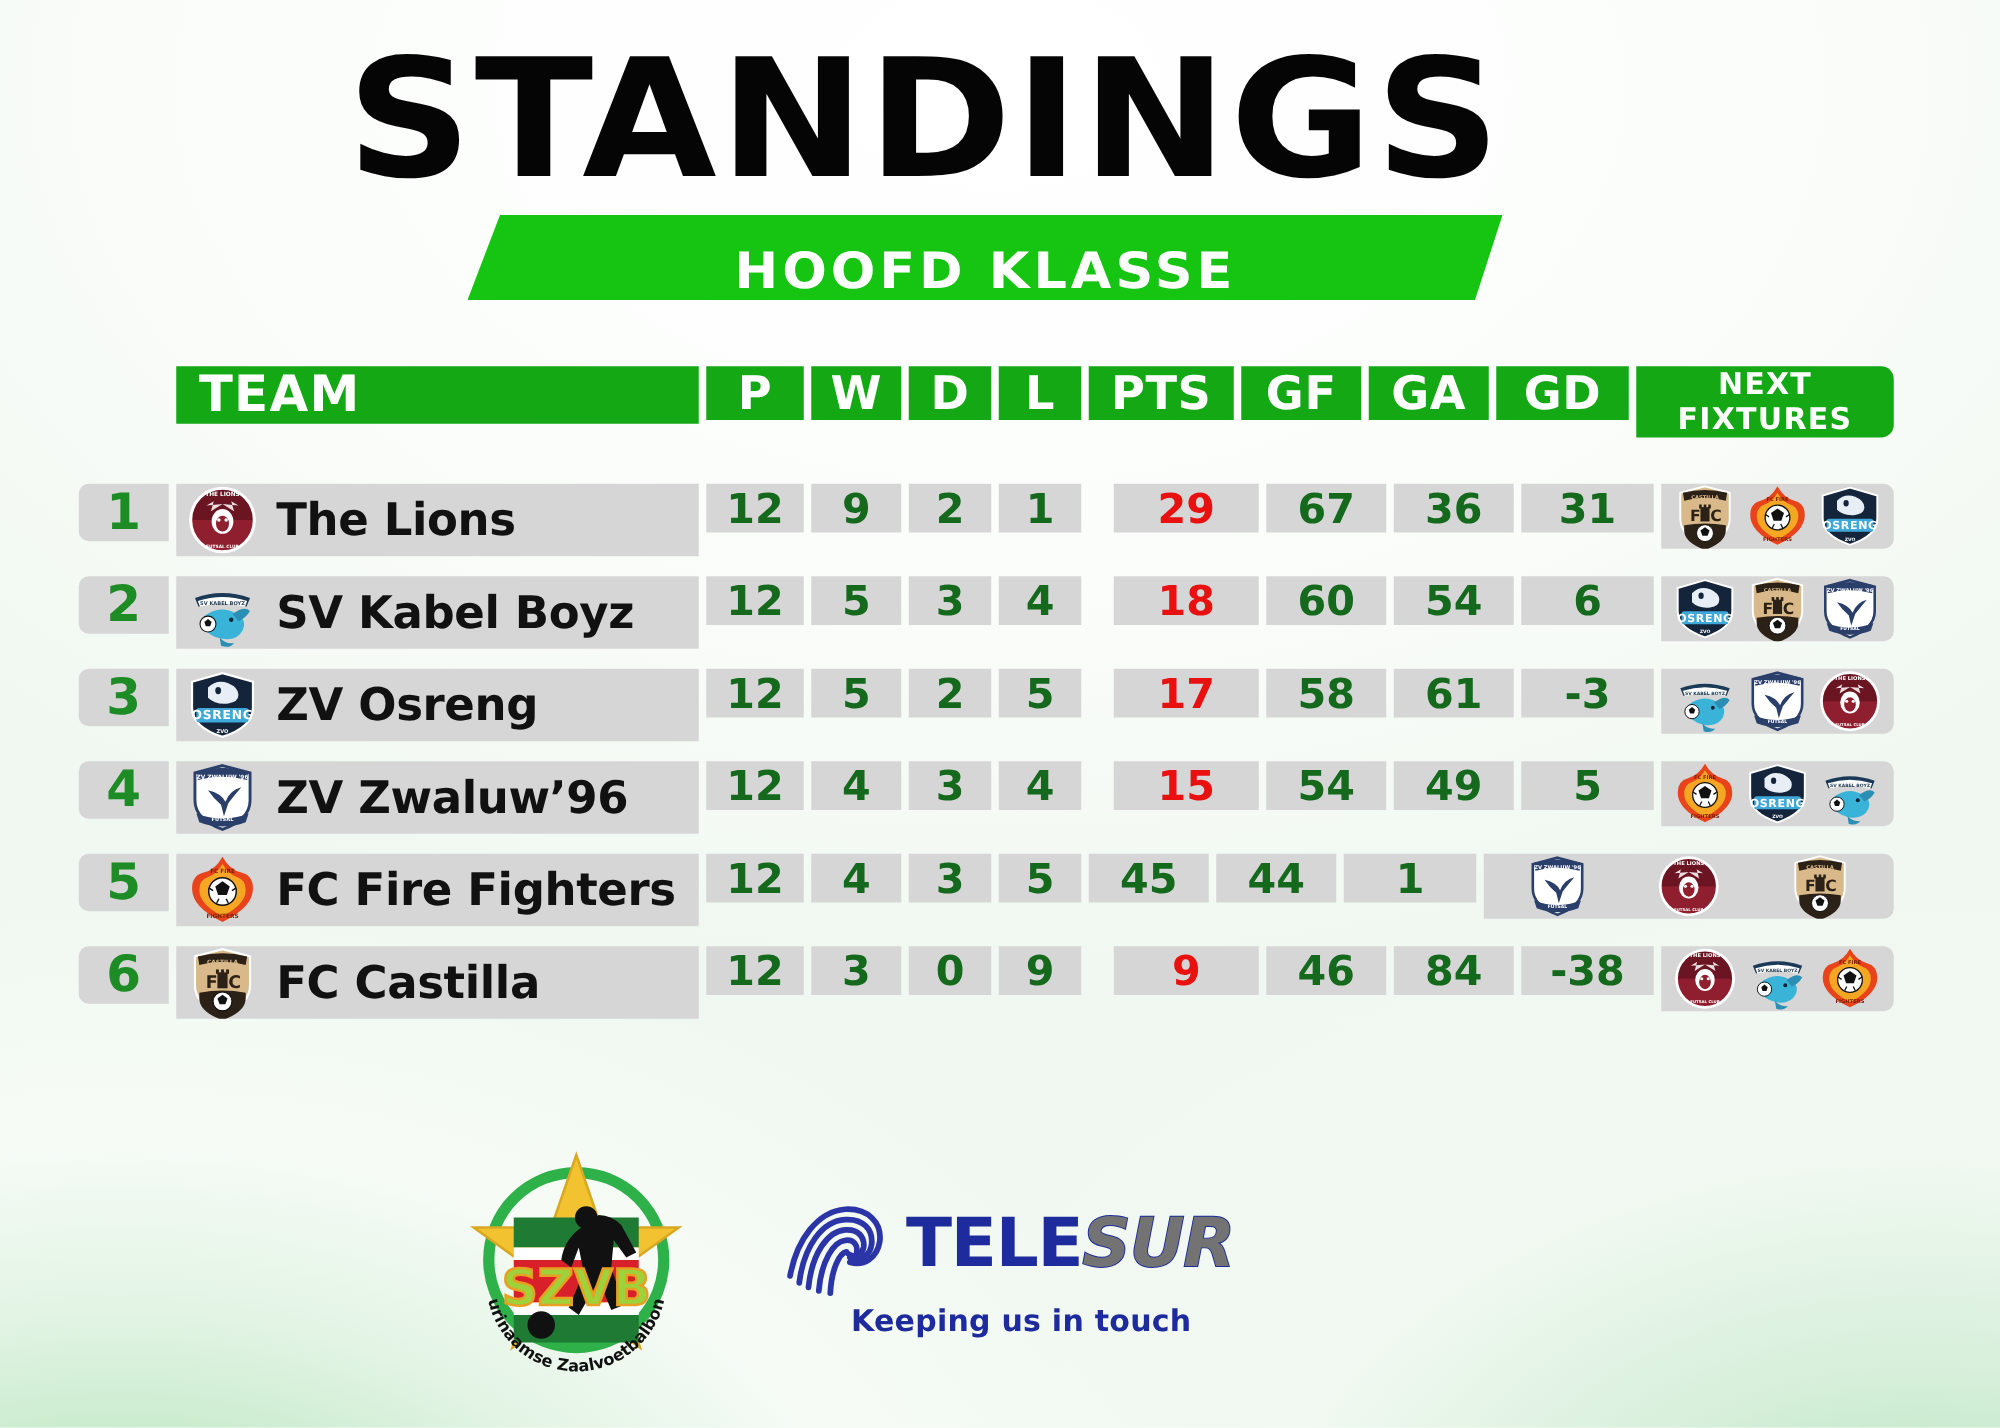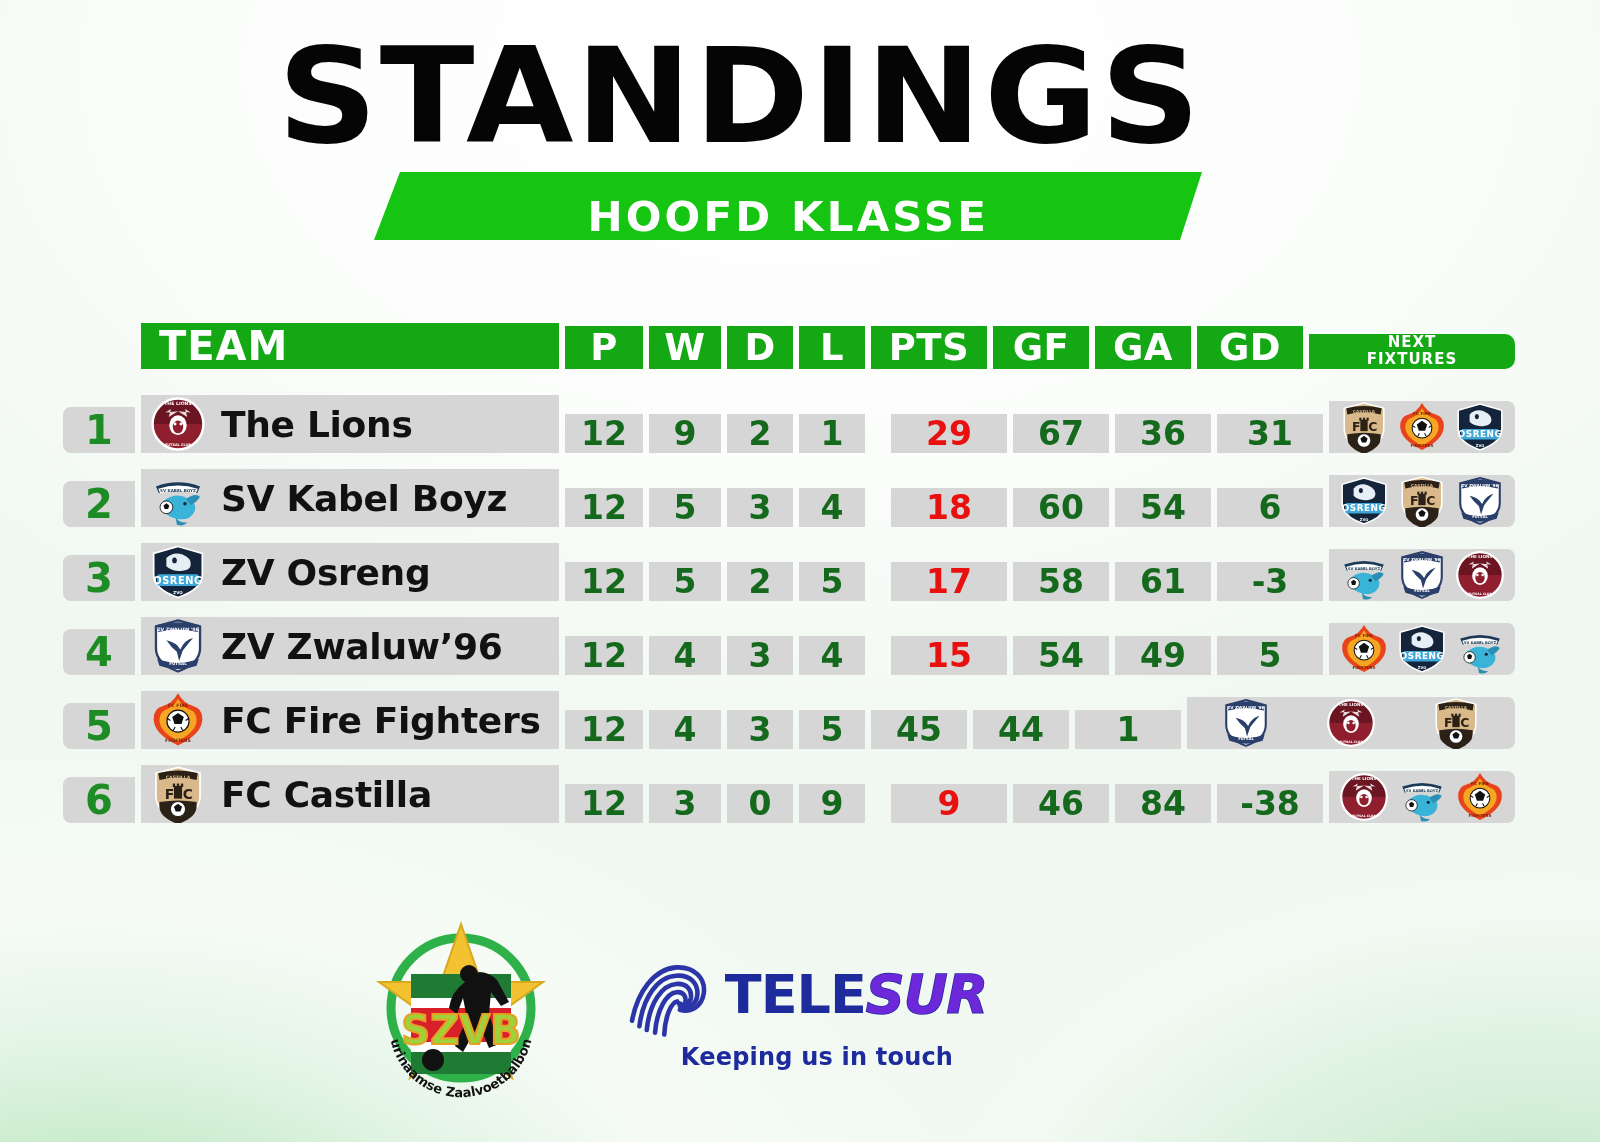--- a/index.html
+++ b/index.html
@@ -34,37 +34,37 @@
   }
   .subbar-text {
     font-family:"DejaVu Sans", sans-serif;
     font-weight:bold; font-size:40px; color:#ffffff;
     letter-spacing:3px; transform:scaleX(1.05);
   }
 
   
   .table { position:absolute; left:63px; top:293px; width:1452px; }
 
-  .row { display:flex; align-items:flex-end; height:76px; margin-bottom:0; }
+  .row { display:flex; align-items:flex-start; height:76px; margin-bottom:0; }
   .row + .row { margin-top:0; }
 
   .hdr { height:76px; margin-bottom:18px; }
   .hdr .cell {
     background:#14a814; color:#ffffff;
     font-family:"DejaVu Sans", sans-serif; font-weight:bold;
     display:flex; align-items:center; justify-content:center;
     letter-spacing:.5px;
   }
   .hdr .cell.rank { border-radius:10px 0 0 10px; }
   .hdr .cell.fixtures { border-radius:0 10px 10px 0; }
   .hdr .cell.team { justify-content:flex-start; padding-left:18px; }
   .hdr .c-txt { font-size:37px; transform:scaleX(1.0); }
   .hdr .team .c-txt { font-size:40px; letter-spacing:1px; }
   .hdr .fixtures .c-txt {
-    font-size:15px; line-height:1.18; text-align:center; letter-spacing:1px;
+    font-size:24px; line-height:1.18; text-align:center; letter-spacing:1px;
   }
 
   .body-row { height:66px; margin-bottom:8px; }
   .body-row .cell {
     background:#d6d6d6;
     display:flex; align-items:center; justify-content:center;
     font-family:"DejaVu Sans", sans-serif; font-weight:bold;
     color:#14691c; font-size:33px;
   }
   .body-row .cell.rank { border-radius:8px 0 0 8px; font-size:40px; color:#1d8c24; }
@@ -96,21 +96,21 @@
   
   .footer { position:absolute; left:0; top:905px; width:1356px; height:210px;
             display:flex; align-items:center; justify-content:center; gap:68px; }
   .szvb { width:184px; height:196px; position:relative; }
   .szvb svg { width:100%; height:100%; }
   .telesur { display:flex; flex-direction:column; align-items:flex-start; }
   .telesur-top { display:flex; align-items:center; gap:12px; }
   .tele-print { width:92px; height:92px; }
   .tele-word { font-family:"DejaVu Sans", sans-serif; font-weight:bold; font-size:54px; line-height:1; }
   .tele-a { color:#1d2b9c; letter-spacing:-1px; }
-  .tele-b { color:#6d28d9; font-style:italic; letter-spacing:-1px;
+  .tele-b { color:#737373; font-style:italic; letter-spacing:-1px;
             -webkit-text-stroke:1.5px #1d2b9c; paint-order:stroke fill; }
   .tele-tag { font-family:"DejaVu Sans", sans-serif; font-weight:bold; font-size:24px;
               color:#1d2b9c; margin-left:60px; margin-top:2px; letter-spacing:.2px; }
 </style>
 </head>
 <body>
 
 <div class="title-wrap">
   <div class="title">STANDINGS</div>
 </div>

